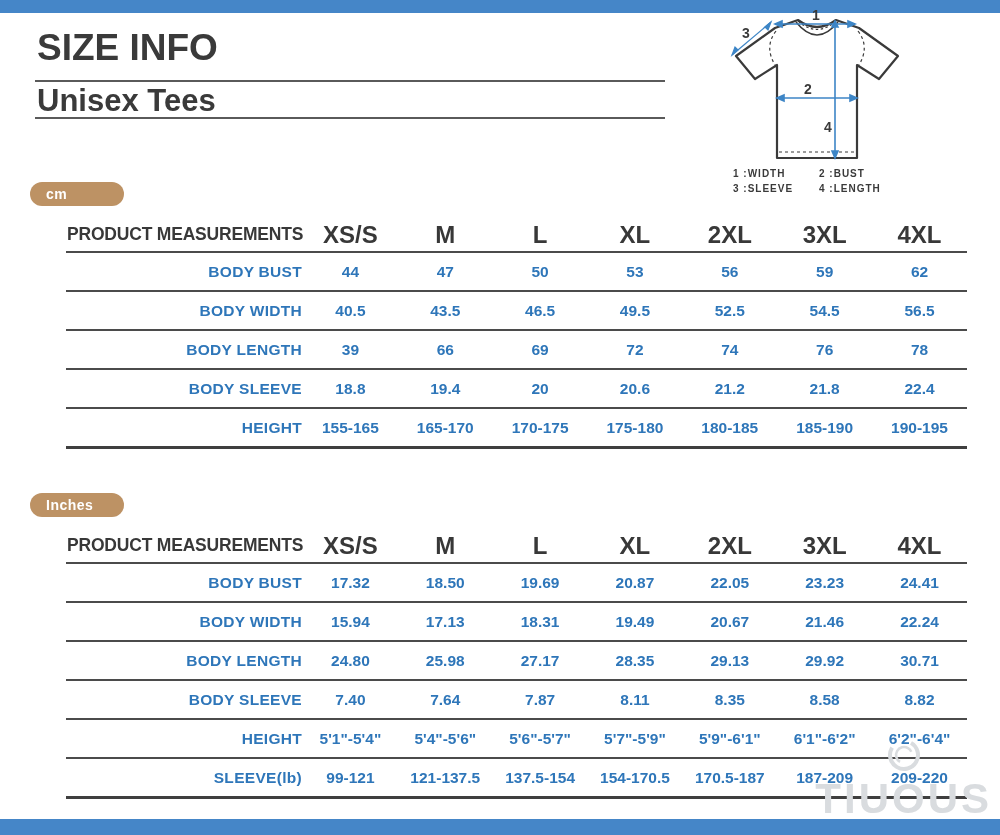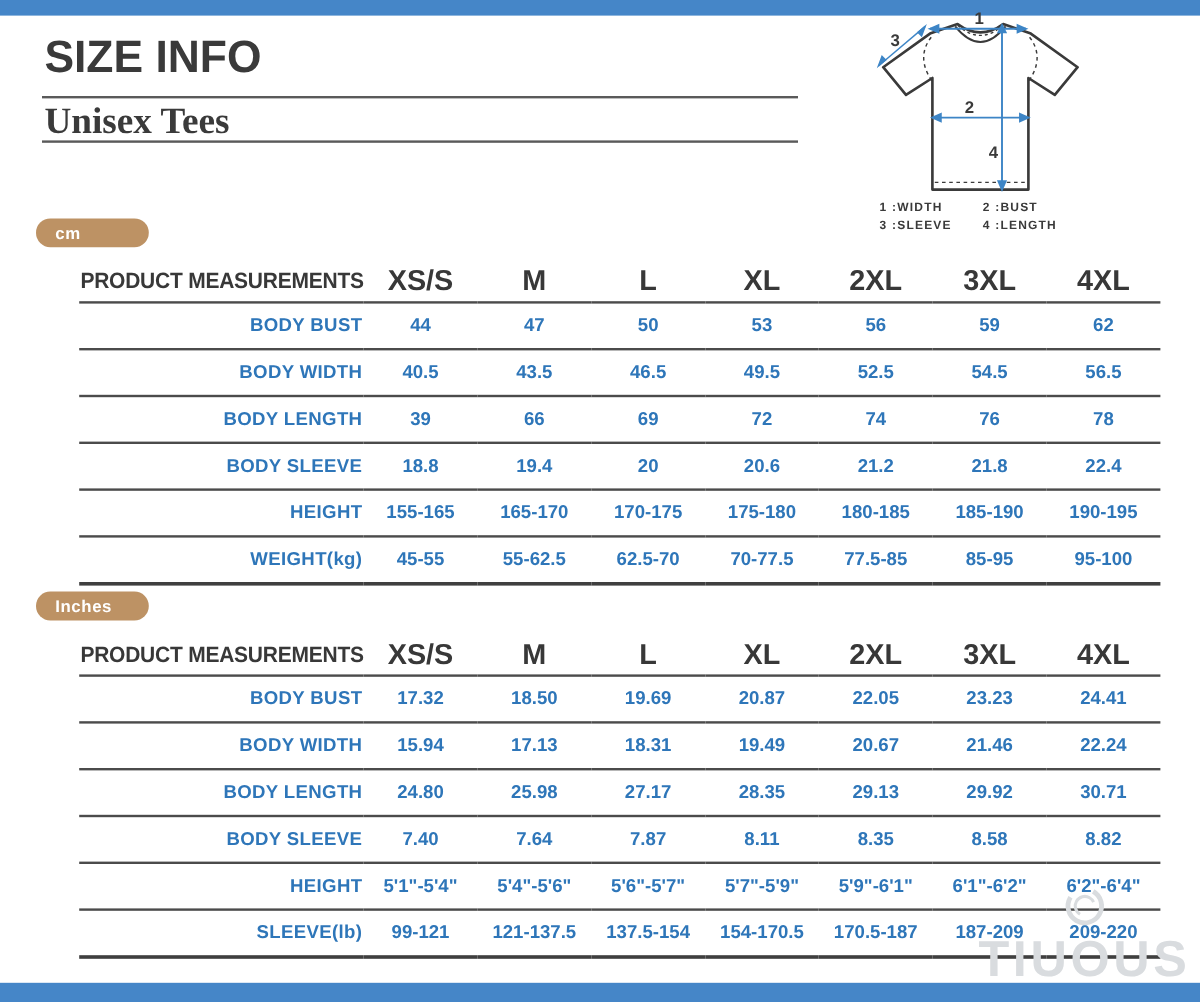--- a/index.html
+++ b/index.html
@@ -17,21 +17,21 @@
   .page-title{
     position:absolute;left:37px;top:26px;margin:0;
     font-size:37px;font-weight:bold;color:#3a3a3a;
     letter-spacing:0px;transform:scaleY(1.02);transform-origin:left top;
   }
   .title-divider{position:absolute;left:35px;width:630px;height:0;border-top:2px solid #5a5a5a;}
   .divider-1{top:80px;}
   .divider-2{top:117px;}
   .page-subtitle{
     position:absolute;left:37px;top:83px;margin:0;
-    font-size:31px;font-weight:bold;color:#3a3a3a;font-family:Liberation Serif, serif;
+    font-size:31px;font-weight:bold;color:#3a3a3a;
   }
 
   
   .diagram{position:absolute;left:720px;top:10px;width:272px;height:200px;}
   .diagram svg{display:block;}
   .legend{
     position:absolute;left:13px;top:158px;width:250px;
     display:grid;grid-template-columns:86px auto;row-gap:4px;
     font-size:10px;font-weight:bold;color:#3a3a3a;letter-spacing:1px;
   }
@@ -221,30 +221,20 @@
         <tr>
           <td class="row-label">HEIGHT</td>
           <td class="cell-value">155-165</td>
           <td class="cell-value">165-170</td>
           <td class="cell-value">170-175</td>
           <td class="cell-value">175-180</td>
           <td class="cell-value">180-185</td>
           <td class="cell-value">185-190</td>
           <td class="cell-value">190-195</td>
         </tr>
-        <tr>
-          <td class="row-label">WEIGHT(kg)</td>
-          <td class="cell-value">45-55</td>
-          <td class="cell-value">55-62.5</td>
-          <td class="cell-value">62.5-70</td>
-          <td class="cell-value">70-77.5</td>
-          <td class="cell-value">77.5-85</td>
-          <td class="cell-value">85-95</td>
-          <td class="cell-value">95-100</td>
-        </tr>
       </tbody>
   </table>
 </div>
 
 <div class="table-section section-inches">
   <span class="unit-badge">Inches</span>
   <table class="size-table">
     <colgroup>
         <col class="label-col">
         <col>

